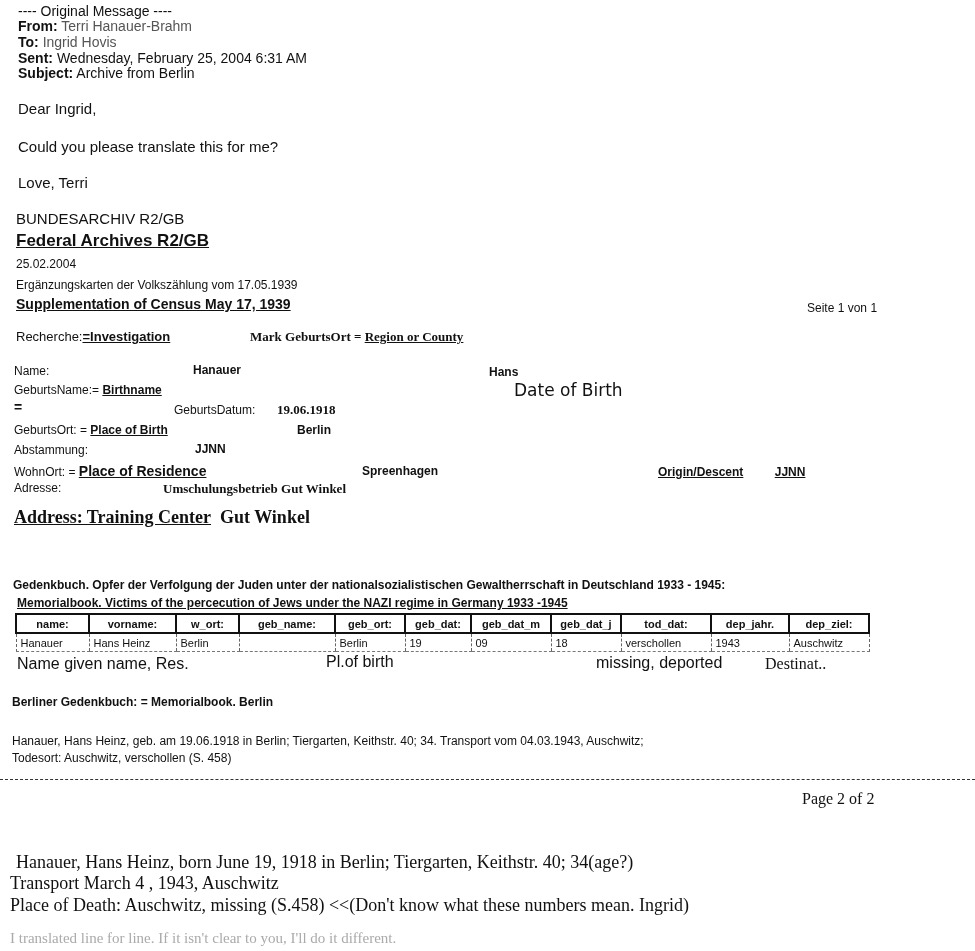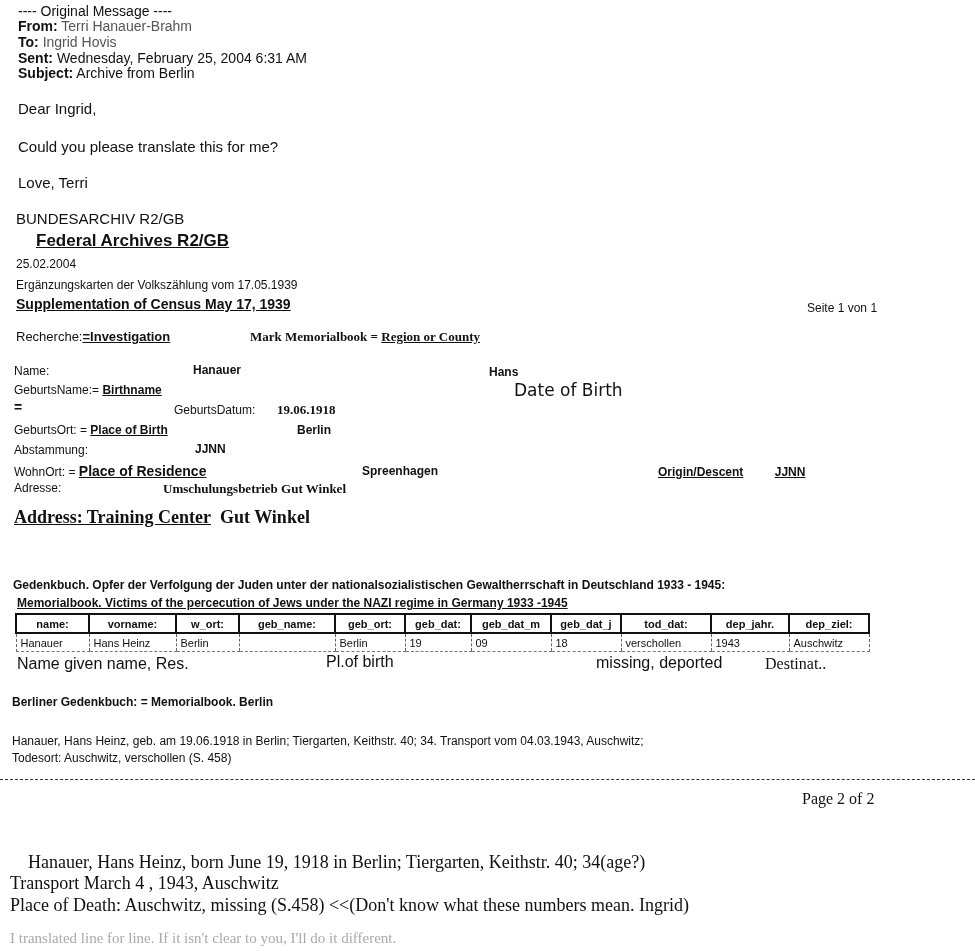--- a/index.html
+++ b/index.html
@@ -45,31 +45,31 @@
 <div class="abs f14" style="left:18px;top:65px;">
   <span class="b">Subject:</span>
   <span>Archive from Berlin</span>
 </div>
 
 <div class="abs f15" style="left:18px;top:100px;">Dear Ingrid,</div>
 <div class="abs f15" style="left:18px;top:138px;">Could you please translate this for me?</div>
 <div class="abs f15" style="left:18px;top:174px;">Love, Terri</div>
 
 <div class="abs f15" style="left:16px;top:210px;">BUNDESARCHIV R2/GB</div>
-<div class="abs f17 b u" style="left:16px;top:231px;margin-left:20px;">Federal Archives R2/GB</div>
+<div class="abs f17 b u" style="left:16px;top:231px;">Federal Archives R2/GB</div>
 <div class="abs f12" style="left:16px;top:257px;">25.02.2004</div>
 <div class="abs f12" style="left:16px;top:278px;">Ergänzungskarten der Volkszählung vom 17.05.1939</div>
 <div class="abs f14 b u" style="left:16px;top:296px;">Supplementation of Census May 17, 1939</div>
 <div class="abs f12" style="left:807px;top:301px;">Seite 1 von 1</div>
 
 <div class="abs f13" style="left:16px;top:329px;">
   <span>Recherche:</span><span class="b u">=Investigation</span>
 </div>
 <div class="abs f13 serif b" style="left:250px;top:329px;">
-  <span>Mark Memorialbook</span><span> = </span><span class="u">Region or County</span>
+  <span>Mark GeburtsOrt</span><span> = </span><span class="u">Region or County</span>
 </div>
 
 <div class="abs f12" style="left:14px;top:364px;">Name:</div>
 <div class="abs f12 b" style="left:193px;top:363px;">Hanauer</div>
 <div class="abs f12 b" style="left:489px;top:365px;">Hans</div>
 
 <div class="abs f12" style="left:14px;top:383px;">
   <span>GeburtsName:= </span><span class="b u">Birthname</span>
 </div>
 <div class="abs f17 dejavu" style="left:514px;top:380px;">Date of Birth</div>
@@ -142,16 +142,16 @@
 <div class="abs f16" style="left:596px;top:654px;">missing,   deported</div>
 <div class="abs f16 serif" style="left:765px;top:655px;">Destinat..</div>
 
 <div class="abs f12 b" style="left:12px;top:695px;">Berliner Gedenkbuch: = Memorialbook. Berlin</div>
 <div class="abs f12" style="left:12px;top:734px;">Hanauer, Hans Heinz, geb. am 19.06.1918 in Berlin; Tiergarten, Keithstr. 40; 34. Transport vom 04.03.1943, Auschwitz;</div>
 <div class="abs f12" style="left:12px;top:751px;">Todesort: Auschwitz, verschollen (S. 458)</div>
 
 <div class="dash" style="left:0;top:779px;width:975px;"></div>
 <div class="abs f16 serif" style="left:802px;top:790px;">Page 2 of 2</div>
 
-<div class="abs f18 serif" style="left:28px;top:852px;">Hanauer, Hans Heinz, born June 19, 1918 in Berlin; Tiergarten, Keithstr. 40; 34(age?)</div>
+<div class="abs f18 serif" style="left:16px;top:852px;">Hanauer, Hans Heinz, born June 19, 1918 in Berlin; Tiergarten, Keithstr. 40; 34(age?)</div>
 <div class="abs f18 serif" style="left:10px;top:873px;">Transport March 4 , 1943, Auschwitz</div>
 <div class="abs f18 serif" style="left:10px;top:895px;">Place of Death: Auschwitz, missing (S.458) &lt;&lt;(Don't know what these numbers mean. Ingrid)</div>
 <div class="abs f15 serif faded" style="left:10px;top:930px;">I translated line for line. If it isn't clear to you, I'll do it different.</div>
 
 </body></html>

